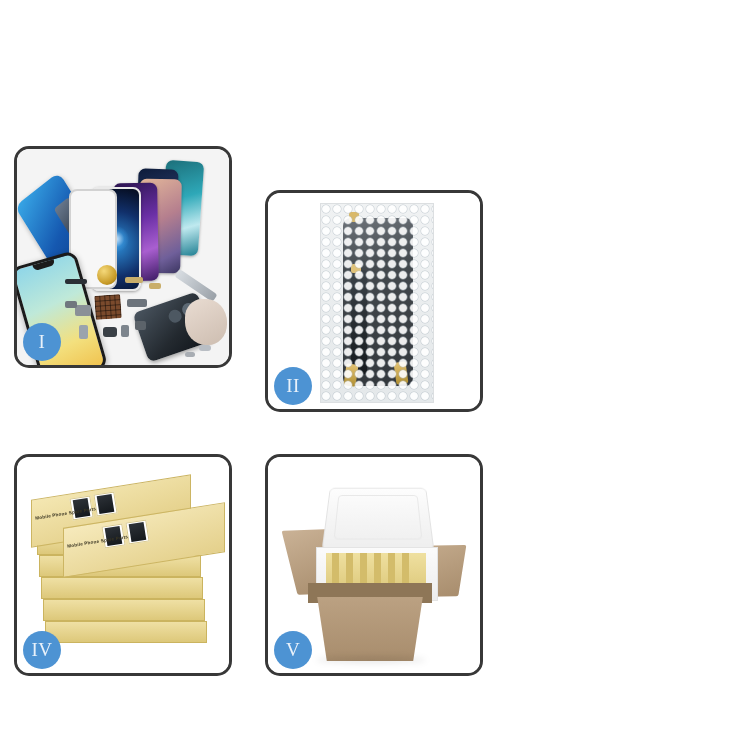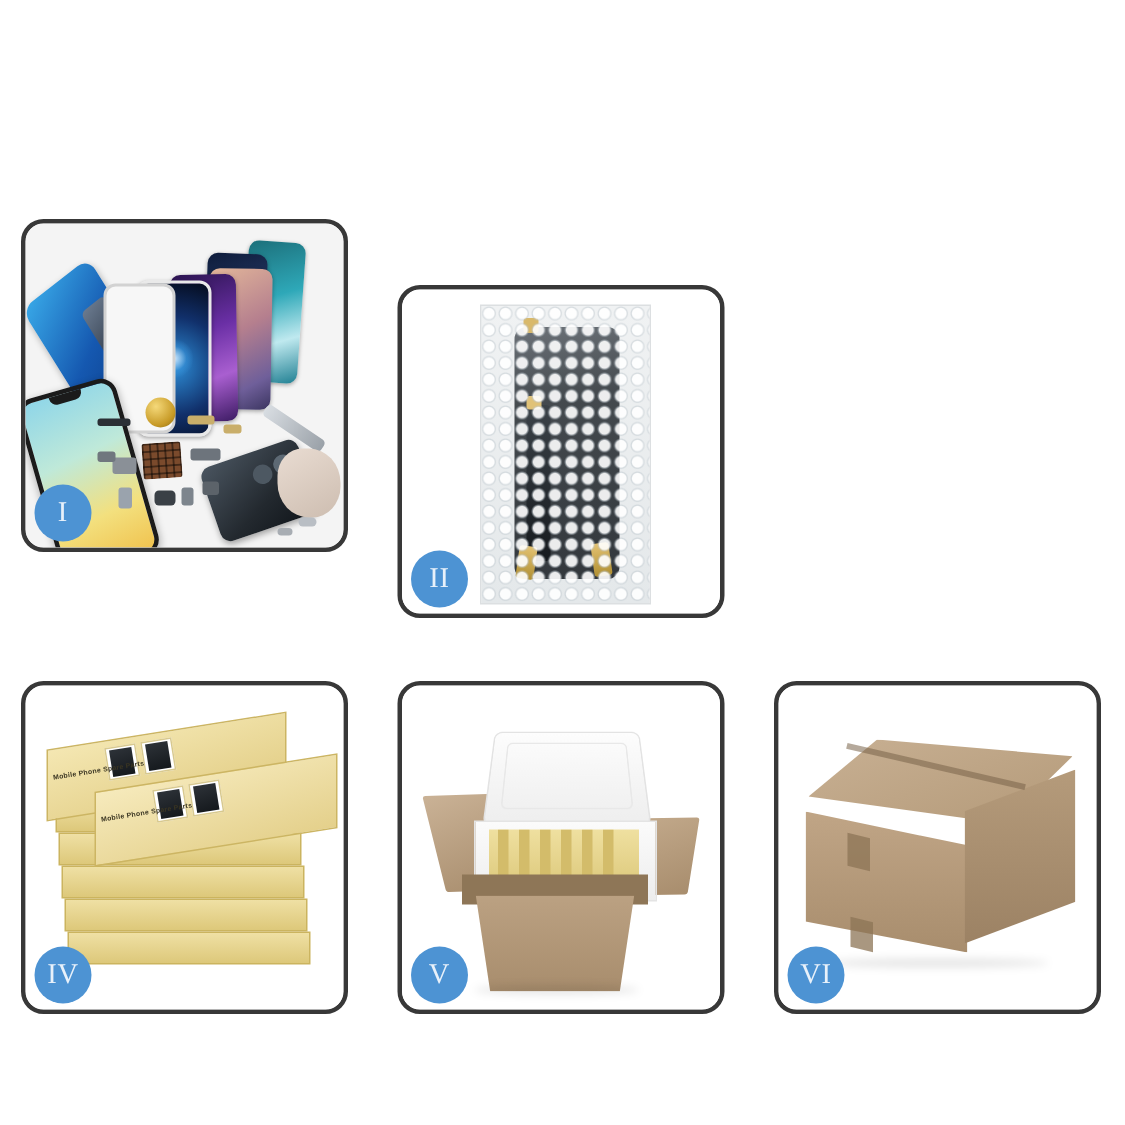--- a/index.html
+++ b/index.html
@@ -344,27 +344,15 @@
             <i style="left:62px"></i>
             <i style="left:76px"></i>
         </div>
         <div class="c-inner"></div>
         <div class="c-front"></div>
         <div class="c-shadow"></div>
       </div>
       <div class="badge">V</div>
     </div>
 
-    <div class="panel p6">
-      <div class="scene">
-        <div class="k-top"></div>
-        <div class="k-left"></div>
-        <div class="k-right"></div>
-        <div class="k-seam"></div>
-        <div class="k-tape k-t1"></div>
-        <div class="k-tape k-t2"></div>
-        <div class="k-shadow"></div>
-      </div>
-      <div class="badge">VI</div>
-    </div>
 
   </div>
 </div>
 
 </body></html>

